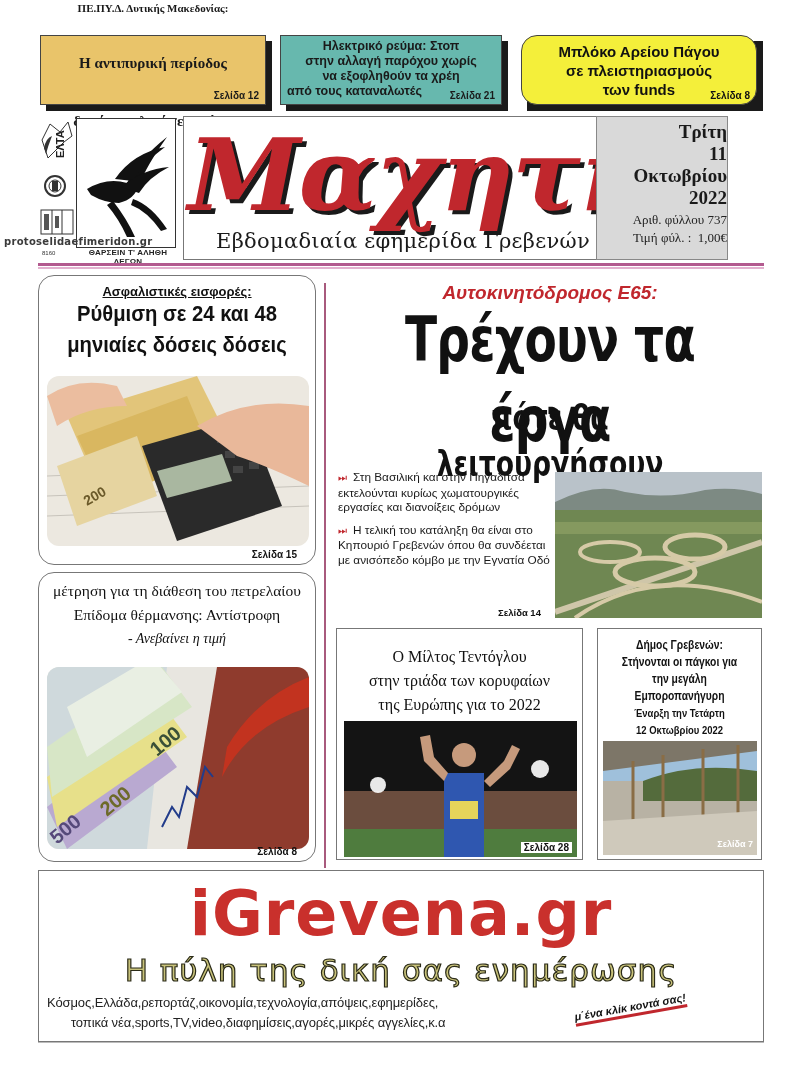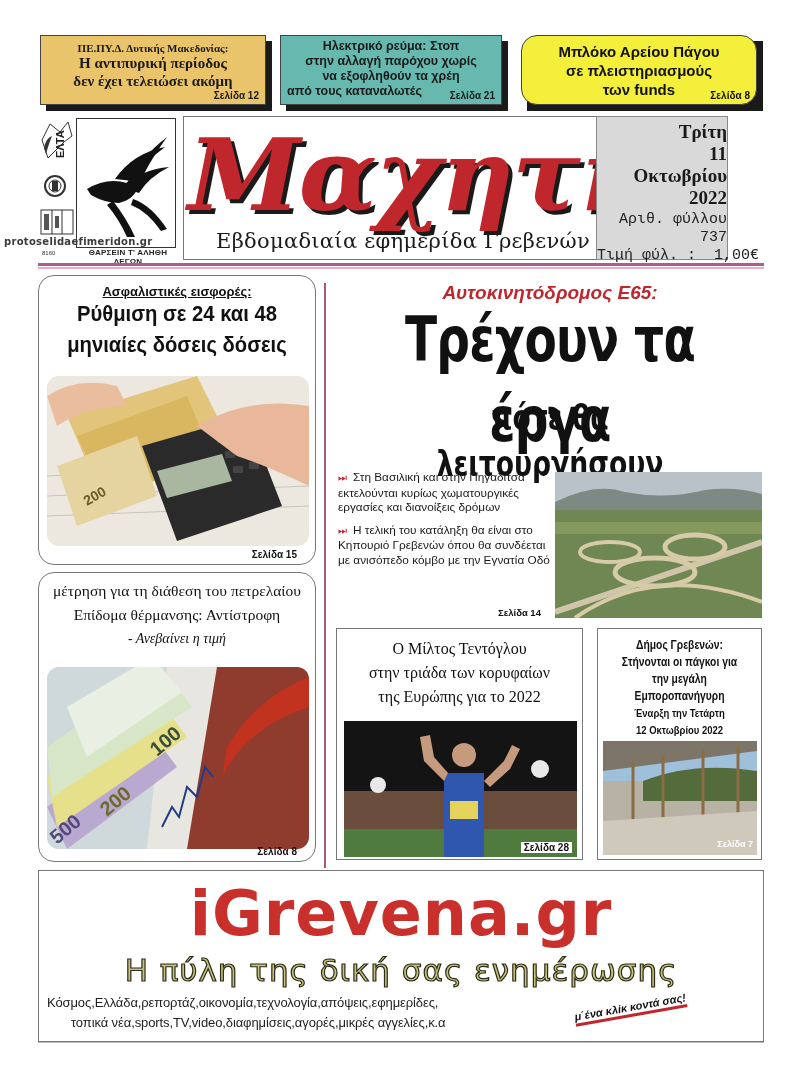--- a/index.html
+++ b/index.html
@@ -8,40 +8,40 @@
 
   .abs { position: absolute; }
 
   
   .teaser { position: absolute; top: 35px; height: 70px; }
   .teaser .shadow { position: absolute; left: 6px; top: 6px; right: -6px; bottom: -6px; background: #1a1a1a; }
   .teaser .face { position: absolute; inset: 0; border: 1px solid #444; display: flex; flex-direction: column; align-items: center; justify-content: center; text-align: center; padding: 2px 6px 10px; }
   .teaser .pg { position: absolute; right: 6px; bottom: 3px; font-size: 10px; font-weight: bold; font-family: "Liberation Sans", sans-serif; }
   .t1 .face { background: #e9c46a; font-family: "Liberation Serif", serif; color: #1a1a1a; }
   .t1 .l1 { font-size: 11px; font-weight: bold; }
-  .t1 .l2 { font-size: 15px; font-weight: bold; line-height: 18px; }
+  .t1 .l2 { font-size: 15px; font-weight: bold; line-height: 18px; margin-top: 40px; }
   .t2 .face { background: #67b8ae; color: #1a1a1a; }
   .t2 .l { font-size: 12.5px; font-weight: bold; line-height: 15px; }
   .t3 .face { background: #f4ef3a; color: #111; border-radius: 16px; }
   .t3 .l { font-size: 15px; font-weight: bold; line-height: 19px; }
 
   
   .mast-left { left: 38px; top: 118px; width: 38px; height: 140px; }
   .logo-box { left: 76px; top: 118px; width: 100px; height: 130px; border: 1px solid #333; background: #fff; }
   .logo-motto { left: 76px; top: 248px; width: 104px; font-size: 8px; font-weight: bold; letter-spacing: 0.2px; text-align: center; color: #222; }
   .num8160 { left: 42px; top: 250px; font-size: 6px; color: #333; }
   .watermark { left: 4px; top: 236px; font-size: 10px; font-weight: bold; color: #3b3b3b; letter-spacing: 0.3px; font-family: "DejaVu Sans", sans-serif; }
 
   .title-box { left: 183px; top: 116px; width: 440px; height: 144px; border: 1px solid #777; background: #fff; }
   .title-main { position: absolute; left: 8px; top: 4px; width: 424px; height: 108px; font-family: "DejaVu Serif", serif; font-style: italic; font-weight: bold; font-size: 100px; line-height: 108px; color: #c0272d; text-shadow: 4px 4px 0 #1a1a1a; letter-spacing: -2px; text-align: center; transform: scaleX(1.02); }
   .title-sub { position: absolute; left: 0; right: 0; top: 112px; text-align: center; font-family: "DejaVu Serif", serif; font-size: 21px; color: #1a1a1a; letter-spacing: 0.3px; }
 
   .date-box { left: 596px; top: 116px; width: 132px; height: 144px; background: #d9d9d9; border: 1px solid #888; text-align: right; font-family: "Liberation Serif", serif; }
   .date-box .d { font-size: 19px; font-weight: bold; line-height: 22px; color: #1a1a1a; }
-  .date-box .s { font-size: 15px; line-height: 18px; font-family: Liberation Mono, monospace; color: #222; }
+  .date-box .s { font-size: 13px; line-height: 18px; font-family: Liberation Serif, serif; color: #222; }
 
   .rule-top { left: 38px; top: 263px; width: 726px; height: 3px; background: #b35a8f; }
   .rule-top2 { left: 38px; top: 267px; width: 726px; height: 2px; background: #e3b1cf; }
 
   
   .card { position: absolute; border: 1px solid #777; border-radius: 16px; background: #fff; overflow: hidden; }
   .card .pg { position: absolute; right: 18px; font-size: 10px; font-weight: bold; color: #111; }
   .c1 { left: 38px; top: 275px; width: 278px; height: 290px; }
   .c1 .kicker { position: absolute; top: 8px; left: 0; right: 0; text-align: center; font-size: 13px; font-weight: bold; text-decoration: underline; }
   .c1 .head { position: absolute; top: 22px; left: 0; right: 0; text-align: center; font-size: 22px; font-weight: bold; line-height: 31px; transform: scaleX(0.92); }
@@ -60,21 +60,21 @@
 
   .bullets { left: 338px; top: 470px; width: 215px; font-size: 11.8px; line-height: 14.5px; color: #1a1a1a; }
   .bullets .b { margin-bottom: 8px; }
   .bullets .ic { color: #c0272d; font-size: 10px; letter-spacing: -2px; margin-right: 8px; }
   .lead-pg { left: 498px; top: 607px; font-size: 9.5px; font-weight: bold; }
   .lead-img { left: 555px; top: 472px; width: 207px; height: 146px; overflow: hidden; }
 
   
   .box-sq { position: absolute; border: 1px solid #777; background: #fff; overflow: hidden; }
   .b1 { left: 336px; top: 628px; width: 247px; height: 232px; }
-  .b1 .head { position: absolute; top: 8px; left: 0; right: 0; text-align: center; font-family: "Liberation Serif", serif; font-size: 16px; line-height: 24px; }
+  .b1 .head { position: absolute; top: 16px; left: 0; right: 0; text-align: center; font-family: "Liberation Serif", serif; font-size: 16px; line-height: 24px; }
   .b1 .img { position: absolute; left: 7px; top: 92px; width: 233px; height: 136px; overflow: hidden; }
   .b1 .pg { position: absolute; right: 10px; bottom: 6px; font-size: 10px; font-weight: bold; background: #fff; padding: 0 3px; }
   .b2 { left: 597px; top: 628px; width: 165px; height: 232px; }
   .b2 .head { position: absolute; top: 8px; left: 0; right: 0; text-align: center; font-size: 12px; font-weight: bold; line-height: 17px; transform: scaleX(0.86); }
   .b2 .sub { font-size: 11px; }
   .b2 .img { position: absolute; left: 5px; top: 112px; width: 154px; height: 114px; overflow: hidden; }
   .b2 .pg { position: absolute; right: 8px; bottom: 10px; font-size: 9px; font-weight: bold; color: #fff; }
 
   
   .ad { left: 38px; top: 870px; width: 726px; height: 172px; border: 1px solid #777; background: #fff; box-shadow: 0 1px 0 #bbb; }

